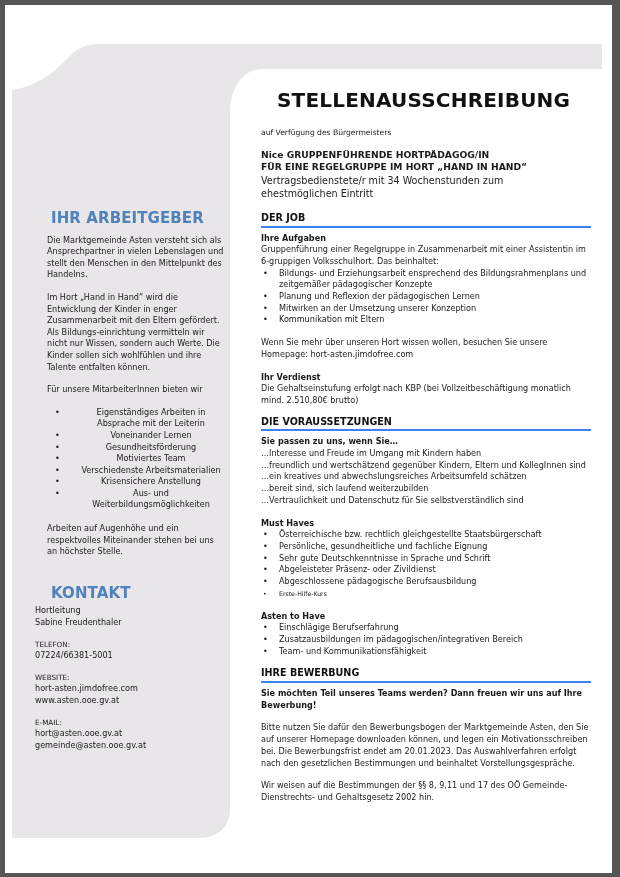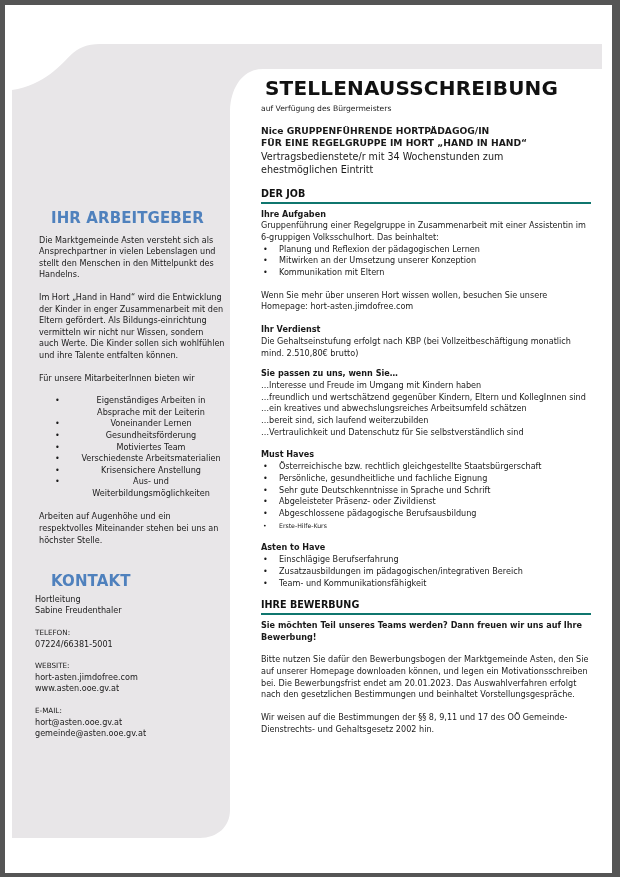--- a/index.html
+++ b/index.html
@@ -2,32 +2,32 @@
 <html><head>
 <meta charset="utf-8">
 <style>
   html, body { margin:0; padding:0; }
   body { width:620px; height:877px; background:#555555; position:relative; overflow:hidden;
          font-family:"DejaVu Sans", sans-serif; color:#111; }
   .page { position:absolute; left:5px; top:5px; width:607px; height:868px; background:#ffffff; overflow:hidden; }
   .bg-shape { position:absolute; left:0; top:0; }
   .sidebar { position:absolute; left:30px; top:208px; width:190px; font-size:8.1px; line-height:11.6px; color:#1a1a1a; }
   .side-h { color:#4f81bd; font-weight:bold; font-size:15px; margin:0 0 10px 16px; letter-spacing:0.1px; }
-  .sidebar p { margin:0 0 11px 4px; }
+  .sidebar p { margin:0 0 11px 12px; }
   .side-list { list-style:none; margin:0 0 12px 0; padding:0; }
   .side-list li { position:relative; padding-left:42px; margin:0;text-align:center; }
   .side-list li::before { content:"•"; position:absolute; left:20px; top:0; }
   .contact-block { margin:0 0 10px 0; }
   .contact-label { font-size:7.2px; }
   .main { position:absolute; left:256px; top:68px; width:330px; font-size:8.1px; line-height:11.7px; color:#1a1a1a; }
-  .title { font-size:20px; font-weight:bold; line-height:22px; letter-spacing:0.2px; color:#111; margin:4px; }
+  .title { font-size:20px; font-weight:bold; line-height:22px; letter-spacing:0.2px; color:#111; margin:16px; }
   .subtitle { font-size:7.6px; margin:0 0 11px 0; line-height:11px; }
   .pos-bold { font-weight:bold; font-size:9.2px; line-height:12.4px; margin:0; }
   .pos-normal { font-size:9.6px; line-height:13px; margin:0 0 12px 0; }
-  .sec-h { font-weight:bold; font-size:9.6px; color:#111; border-bottom:2px solid #0f766e; padding-bottom:2px; margin:0 0 5px 0; }
+  .sec-h { font-weight:bold; font-size:9.6px; color:#111; border-bottom:2px solid #3b82f6; padding-bottom:2px; margin:0 0 5px 0; }
   .sub-h { font-weight:bold; margin:0; }
   .main p { margin:0; }
   .gap { height:11px; }
   .bullets { list-style:none; margin:0; padding:0; }
   .bullets li { position:relative; padding-left:18px; }
   .bullets li::before { content:"•"; position:absolute; left:2px; top:0; }
   .bullets li.small { font-size:6.2px; }
 </style>
 </head>
 <body>
@@ -89,31 +89,33 @@
     <div class="pos-bold">FÜR EINE REGELGRUPPE IM HORT „HAND IN HAND“</div>
     <div class="pos-normal">
       <div>Vertragsbedienstete/r mit 34 Wochenstunden zum</div>
       <div>ehestmöglichen Eintritt</div>
     </div>
 
     <div class="sec-h">DER JOB</div>
     <div class="sub-h">Ihre Aufgaben</div>
     <p>Gruppenführung einer Regelgruppe in Zusammenarbeit mit einer Assistentin im 6-gruppigen Volksschulhort. Das beinhaltet:</p>
     <ul class="bullets">
+      <li>Bildungs- und Erziehungsarbeit ensprechend des Bildungsrahmenplans und zeitgemäßer pädagogischer Konzepte</li>
       <li>Planung und Reflexion der pädagogischen Lernen</li>
       <li>Mitwirken an der Umsetzung unserer Konzeption</li>
       <li>Kommunikation mit Eltern</li>
     </ul>
     <div class="gap"></div>
     <p>Wenn Sie mehr über unseren Hort wissen wollen, besuchen Sie unsere Homepage: hort-asten.jimdofree.com</p>
     <div class="gap"></div>
     <div class="sub-h">Ihr Verdienst</div>
     <p>Die Gehaltseinstufung erfolgt nach KBP (bei Vollzeitbeschäftigung monatlich mind. 2.510,80€ brutto)</p>
     <div style="height:9px"></div>
 
+    <div class="sec-h">DIE VORAUSSETZUNGEN</div>
     <div class="sub-h">Sie passen zu uns, wenn Sie…</div>
     <div>
       <p>…Interesse und Freude im Umgang mit Kindern haben</p>
       <p>…freundlich und wertschätzend gegenüber Kindern, Eltern und KollegInnen sind</p>
       <p>…ein kreatives und abwechslungsreiches Arbeitsumfeld schätzen</p>
       <p>…bereit sind, sich laufend weiterzubilden</p>
       <p>…Vertraulichkeit und Datenschutz für Sie selbstverständlich sind</p>
     </div>
     <div class="gap"></div>
     <div class="sub-h">Must Haves</div>

